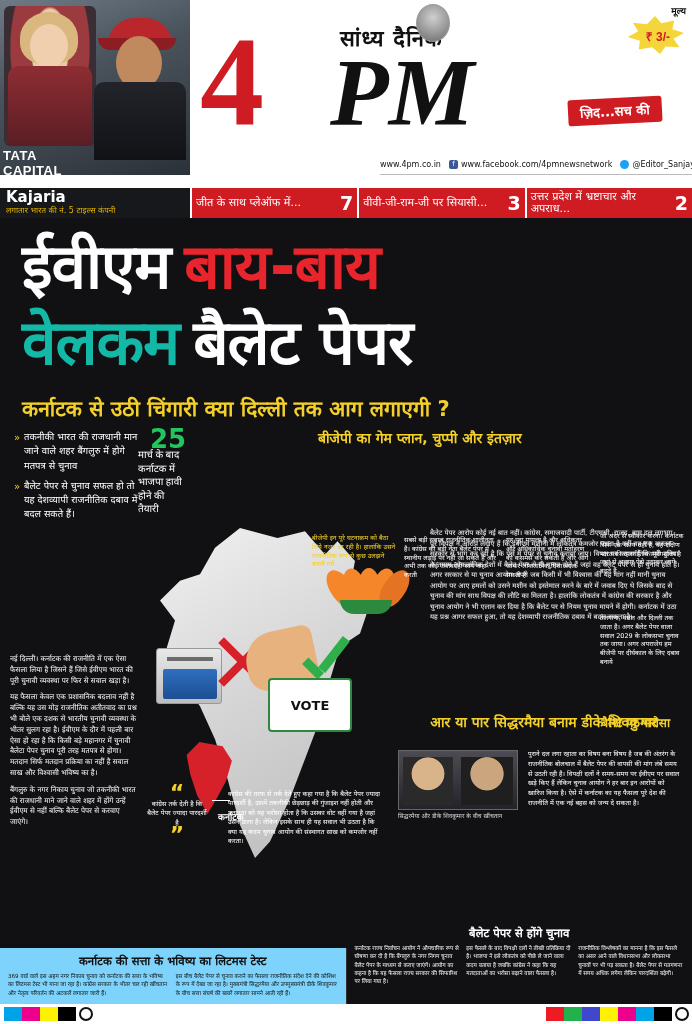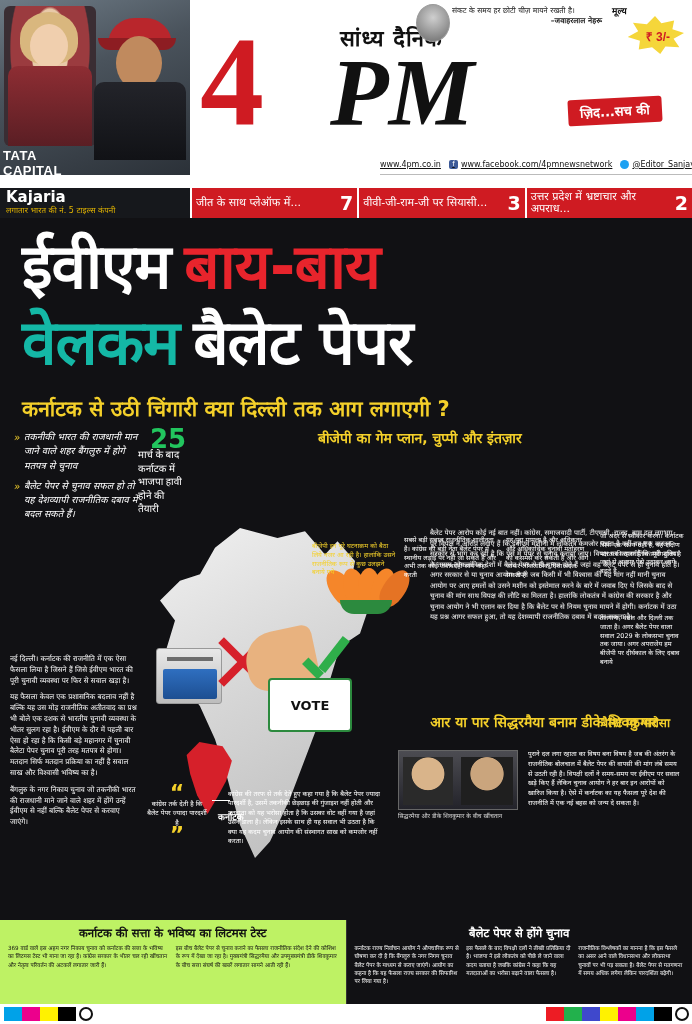--- a/index.html
+++ b/index.html
@@ -108,38 +108,38 @@
     font-size:7.5px; color:#222; line-height:1.35; text-align:left;
     font-family:"DejaVu Sans", sans-serif;
   }
   .nehru-img {
     position:absolute; right:242px; top:4px; width:34px; height:38px;
     border-radius:50%; background:radial-gradient(circle at 50% 35%, #cfcfcf, #6a6a6a);
     border:1px solid #999;
   }
   .price-box {
     position:absolute; right:6px; top:4px; width:74px; height:52px;
-    text-align:left; font-size:9px; color:#111; font-weight:bold;
+    text-align:right; font-size:9px; color:#111; font-weight:bold;
     font-family:"DejaVu Sans", sans-serif;
   }
   .price-star {
     position:absolute; right:8px; top:16px; width:58px; height:38px;
     background:#f5d63a;
     clip-path: polygon(50% 0%,61% 19%,83% 12%,80% 35%,100% 45%,82% 60%,92% 82%,68% 80%,59% 100%,45% 82%,22% 88%,24% 65%,3% 55%,21% 40%,12% 18%,36% 22%);
   }
   .price-val {
     position:absolute; right:22px; top:28px; font-size:12px; color:#cf1b22; font-weight:bold;
   }
 
   .url-bar {
     position:absolute; left:190px; top:156px; width:502px; height:16px;
     display:flex; align-items:center; gap:8px; font-size:8px; color:#111;
     font-family:"DejaVu Sans", sans-serif;
   }
-  .url-bar .chip { display:flex; align-items:center; gap:3px;text-decoration:underline; }
+  .url-bar .chip { display:flex; align-items:center; gap:3px; }
   .fb-ico { width:9px;height:9px;background:#3b5998;color:#fff;font-size:7px;
             display:flex;align-items:center;justify-content:center;border-radius:2px;}
   .tw-ico { width:9px;height:9px;background:#1da1f2;border-radius:50%;}
 
   .issue-bar {
     position:absolute; left:190px; top:174px; width:502px; height:14px;
     display:flex; align-items:center; justify-content:center; gap:10px;
     font-size:8.5px; font-family:"DejaVu Sans", sans-serif; color:#111;
     border-top:1px solid #bbb;
   }
@@ -180,21 +180,21 @@
   .w-white{color:#fff;} .w-red{color:#e8242c;} .w-yellow{color:#14b8a6;}
   .subhead {
     position:absolute; left:22px; top:176px; width:650px;
     color:#f4d02a; font-size:21px; font-weight:bold;
     font-family:"DejaVu Sans", sans-serif;
   }
   .bullets {
     position:absolute; left:14px; top:212px; width:130px;
     font-size:9.5px; line-height:1.5; color:#fff; font-family:"DejaVu Sans", sans-serif;
   }
-  .bullets p{ margin-bottom:6px; padding-left:10px; position:relative;font-style:italic;}
+  .bullets p{ margin-bottom:6px; padding-left:10px; position:relative;}
   .bullets p:before{
     content:"»"; position:absolute; left:0; top:0; color:#f4d02a; font-size:10px;
   }
 
   .graphic-title {
     position:absolute; left:318px; top:210px; width:360px; 
     color:#f4d02a; font-size:14px; font-weight:bold; font-family:"DejaVu Sans", sans-serif;
   }
   .num25 {
     position:absolute; left:150px; top:206px; color:#22c55e;
@@ -294,21 +294,21 @@
   }
   .hand{
     position:absolute; left:126px; top:112px; width:70px; height:58px;
     background:#e8b27f; border-radius:30px 10px 14px 20px; transform:rotate(-12deg);
   }
 
   .tip-box{
     position:absolute; background:rgba(0,0,0,0); color:#fff;
     font-size:6.5px; line-height:1.35; font-family:"DejaVu Sans", sans-serif;
   }
-  .t1{ left:312px; top:24px; width:84px; color:#f4d02a;}
+  .t1{ left:312px; top:16px; width:84px; color:#f4d02a;}
   .t2{ left:404px; top:18px; width:92px;}
   .t3{ left:506px; top:18px; width:86px;}
   .t4{ left:600px; top:14px; width:86px;}
   .t5{ left:600px; top:96px; width:86px;}
 
   .mid-head{
     position:absolute; left:404px; top:196px; width:280px; text-align:center;
     color:#f4d02a; font-size:14px; font-weight:bold; line-height:1.25;
     font-family:"DejaVu Sans", sans-serif;
   }
@@ -357,21 +357,21 @@
 
   
   .bottom-row{
     position:absolute; left:0; top:920px; width:692px; height:84px;
     display:flex; background:#111114;
   }
   .bb{
     flex:1; padding:6px 8px; color:#fff; border-right:1px solid #333;
   }
   .bb:last-child{border-right:none;}
-  .bb.yellow-bg{ background:#bef264; color:#111;}
+  .bb.yellow-bg{ background:#7dd3fc; color:#111;margin-top:28px;}
   .bb h4{
     font-size:11.5px; text-align:center; margin-bottom:4px; font-weight:bold;
     font-family:"DejaVu Sans", sans-serif; line-height:1.25;
   }
   .bb.yellow-bg h4{color:#111;}
   .bb .cols{ display:flex; gap:6px; font-size:5.6px; line-height:1.45;
     font-family:"DejaVu Sans", sans-serif;}
   .bb .cols div{flex:1;}
 
   
@@ -406,24 +406,20 @@
     </div>
 
     <div class="logo-area">
       <div class="sandhya">सांध्य दैनिक</div>
       <div class="big4">4</div>
       <div class="bigpm">PM</div>
       <div class="swoosh"></div>
       <div class="tagline">ज़िद...सच की</div>
 
       <div class="nehru-img"></div>
-      <div class="nehru-box">
-        <div>संकट के समय हर छोटी चीज़ मायने रखती है।</div>
-        <div style="text-align:right;font-weight:bold;">–जवाहरलाल नेहरू</div>
-      </div>
 
       <div class="price-box">
         <div>मूल्य</div>
       </div>
       <div class="price-star"></div>
       <div class="price-val">₹ 3/-</div>
 
       <div class="url-bar">
         <span class="chip">
           <span>www.4pm.co.in</span>

